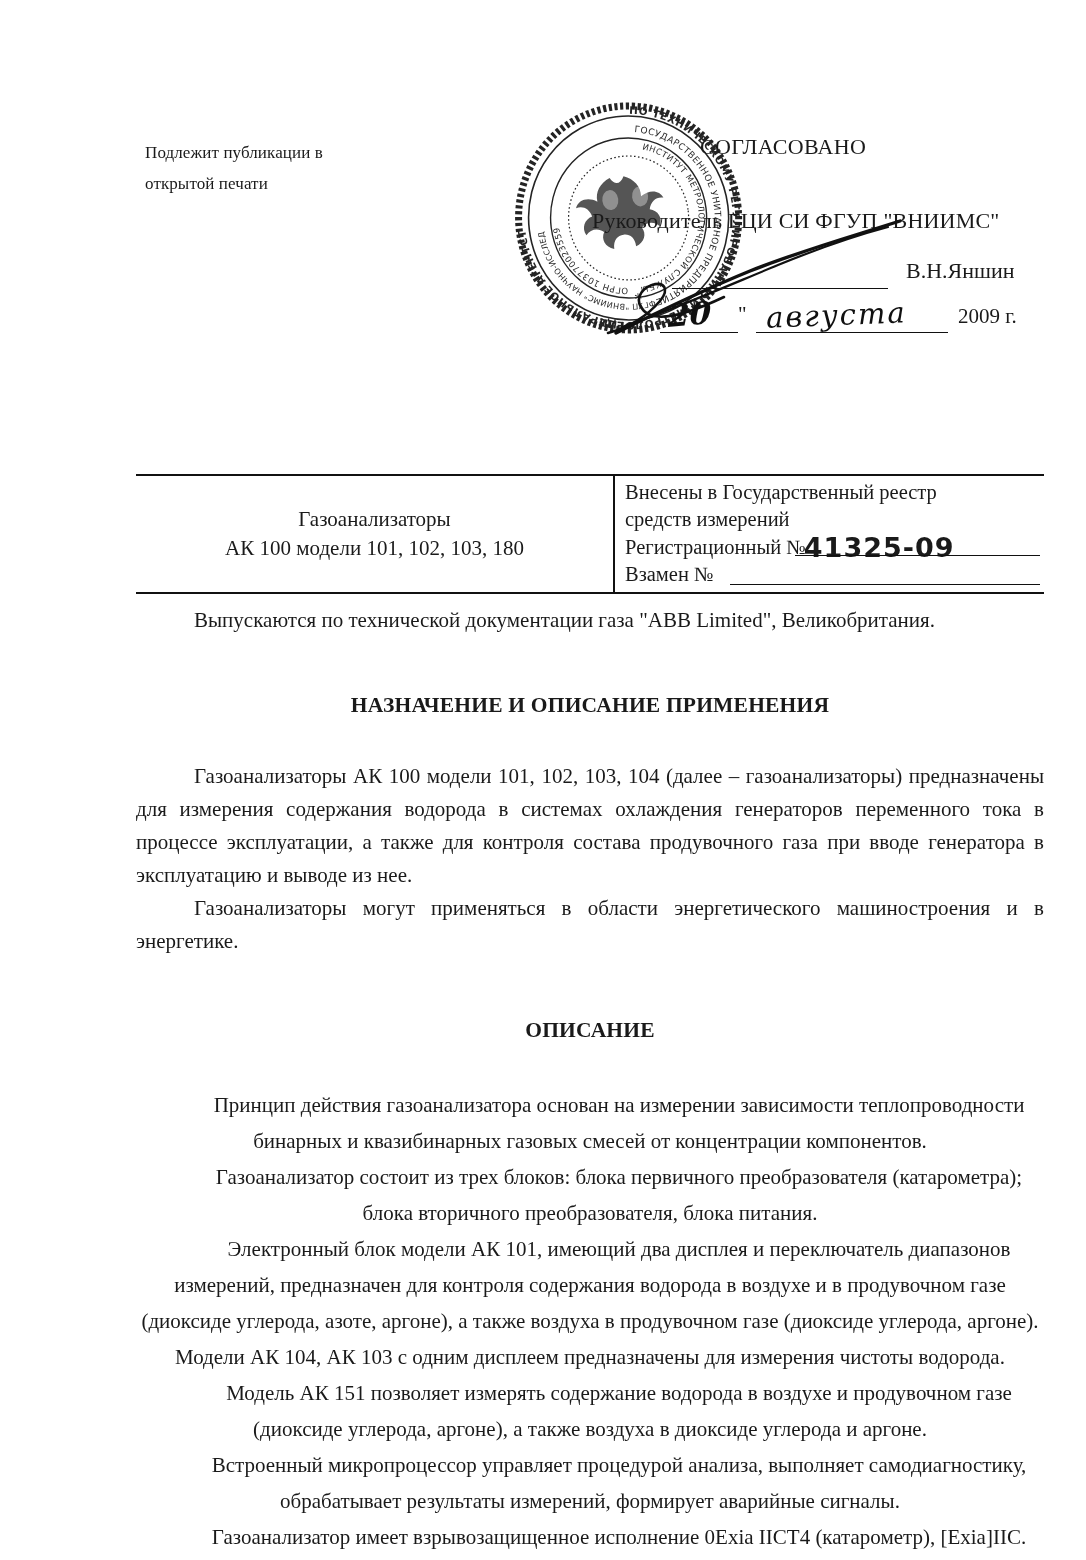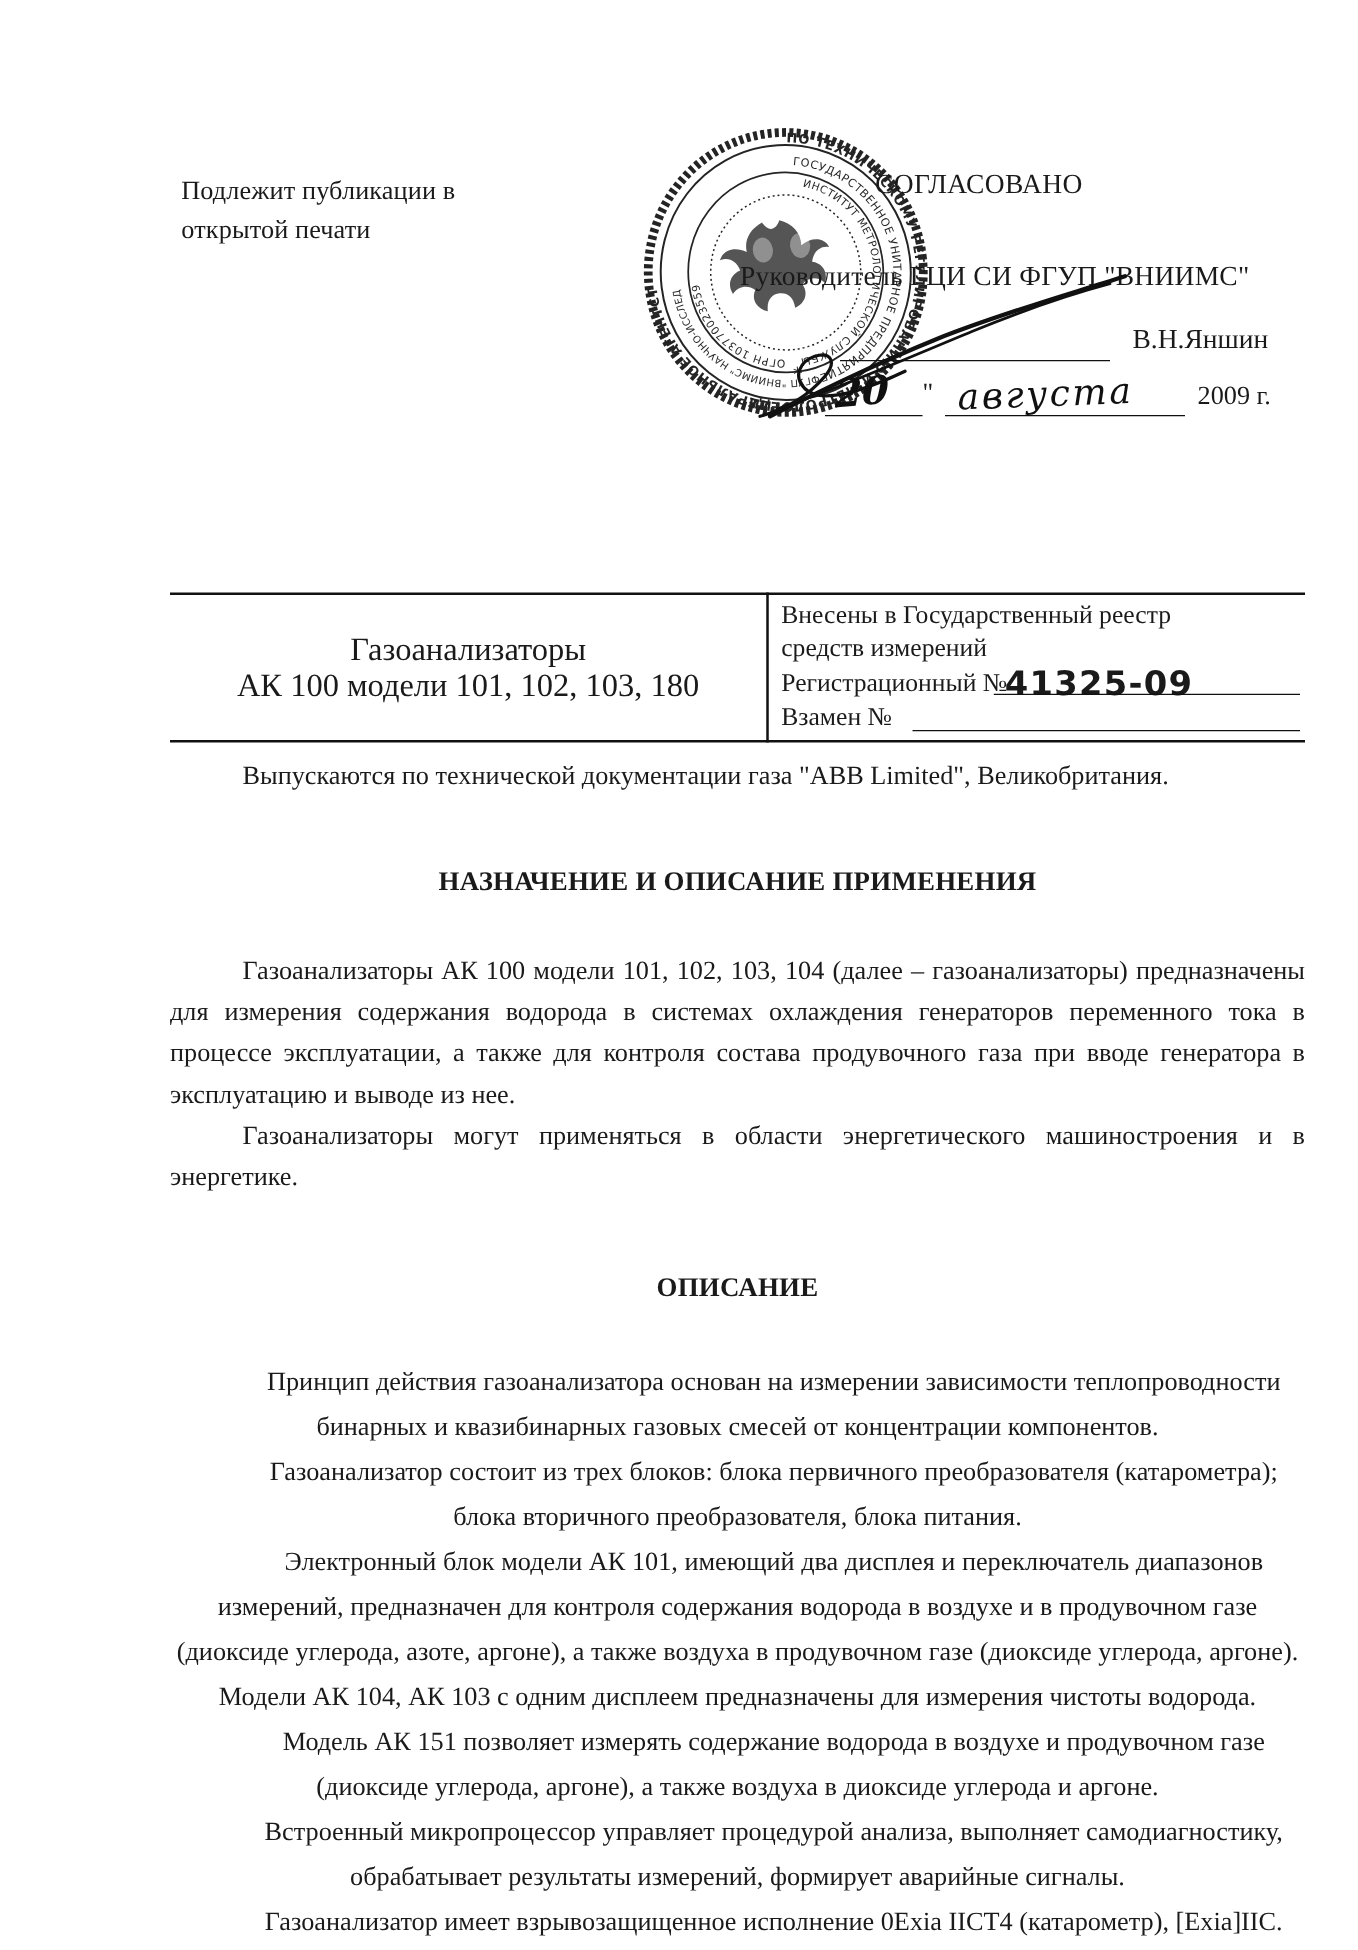--- a/index.html
+++ b/index.html
@@ -22,21 +22,21 @@
     inset: 0;
     background: #ffffff;
   }
 
   
   .hdr-left {
     position: absolute;
     left: 145px;
     top: 137px;
     width: 340px;
-    font-size: 21px;
+    font-size: 17px;
     line-height: 31px;
     letter-spacing: 0.1px;
   }
   .soglasovano {
     position: absolute;
     left: 700px;
     top: 134px;
     font-size: 22px;
     letter-spacing: 0.3px;
     white-space: nowrap;
@@ -168,21 +168,21 @@
     border-left: 2px solid #111;
   }
   .tbl-left {
     position: absolute;
     left: 0; top: 0;
     width: 477px; height: 120px;
     display: flex;
     flex-direction: column;
     align-items: center;
     justify-content: center;
-    font-size: 26px;
+    font-size: 21px;
     line-height: 29px;
     text-align: left;
   }
   .tbl-right {
     position: absolute;
     left: 489px; top: 5px;
     width: 415px;
     font-size: 20.5px;
     line-height: 26.5px;
   }

